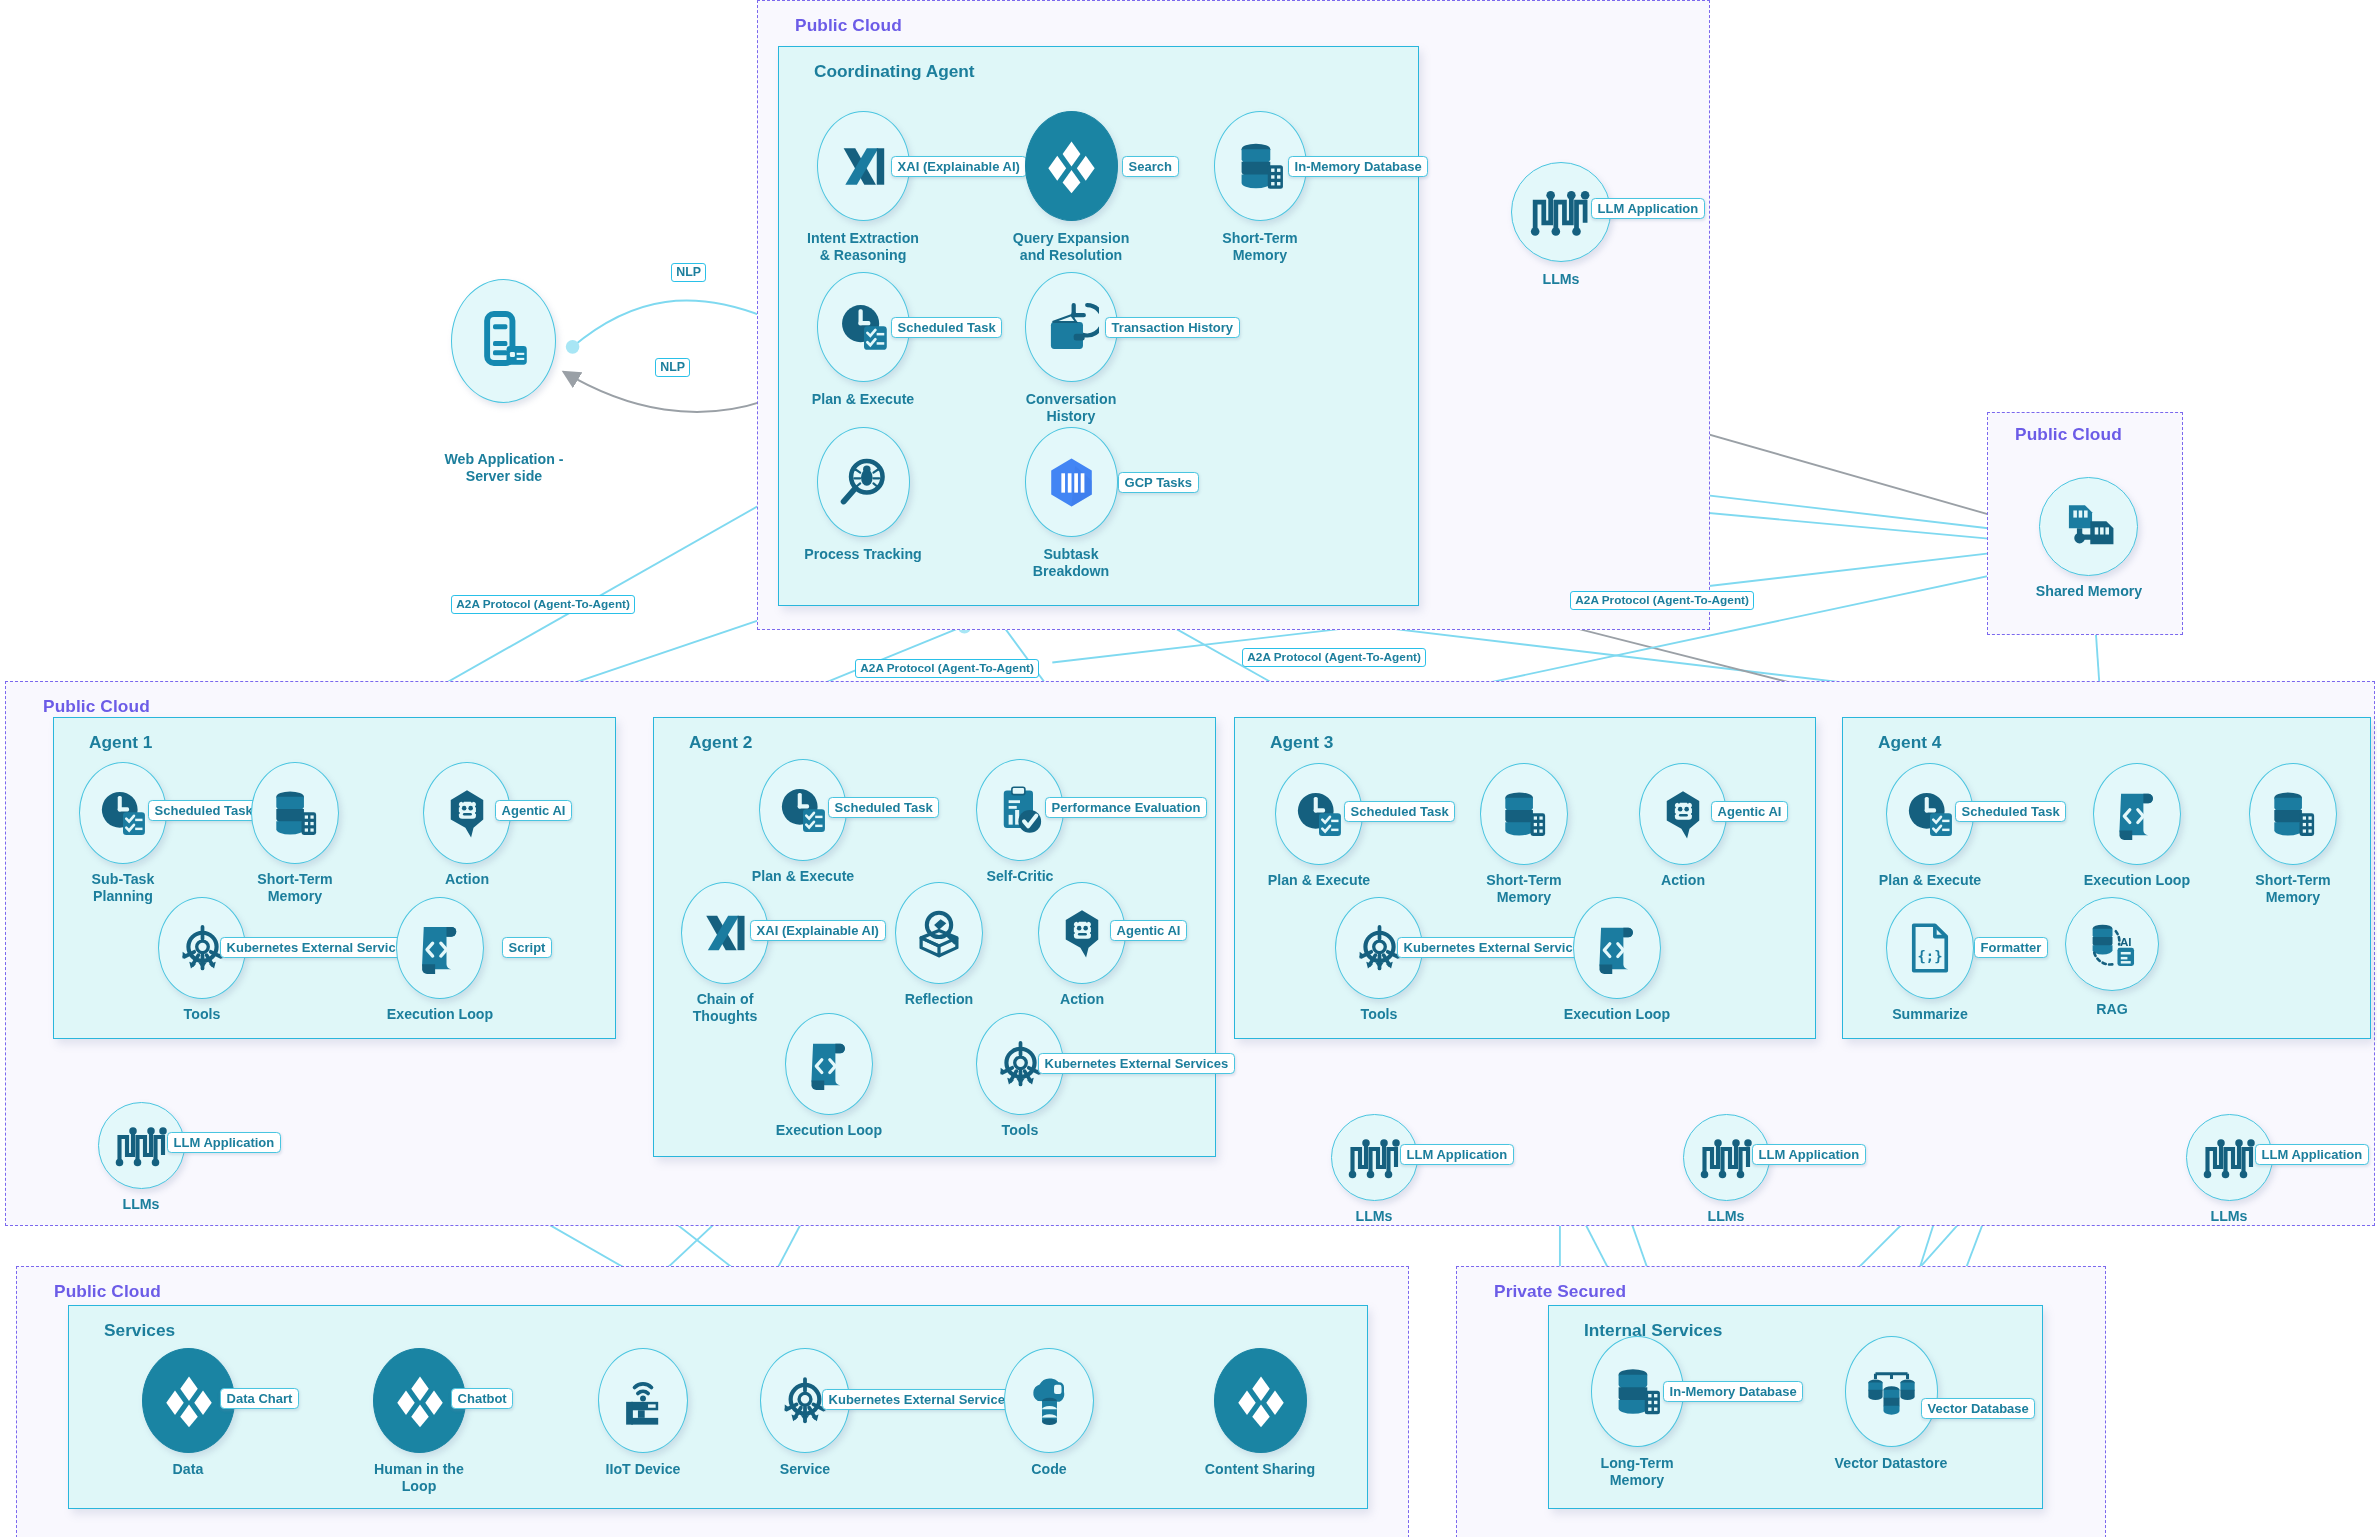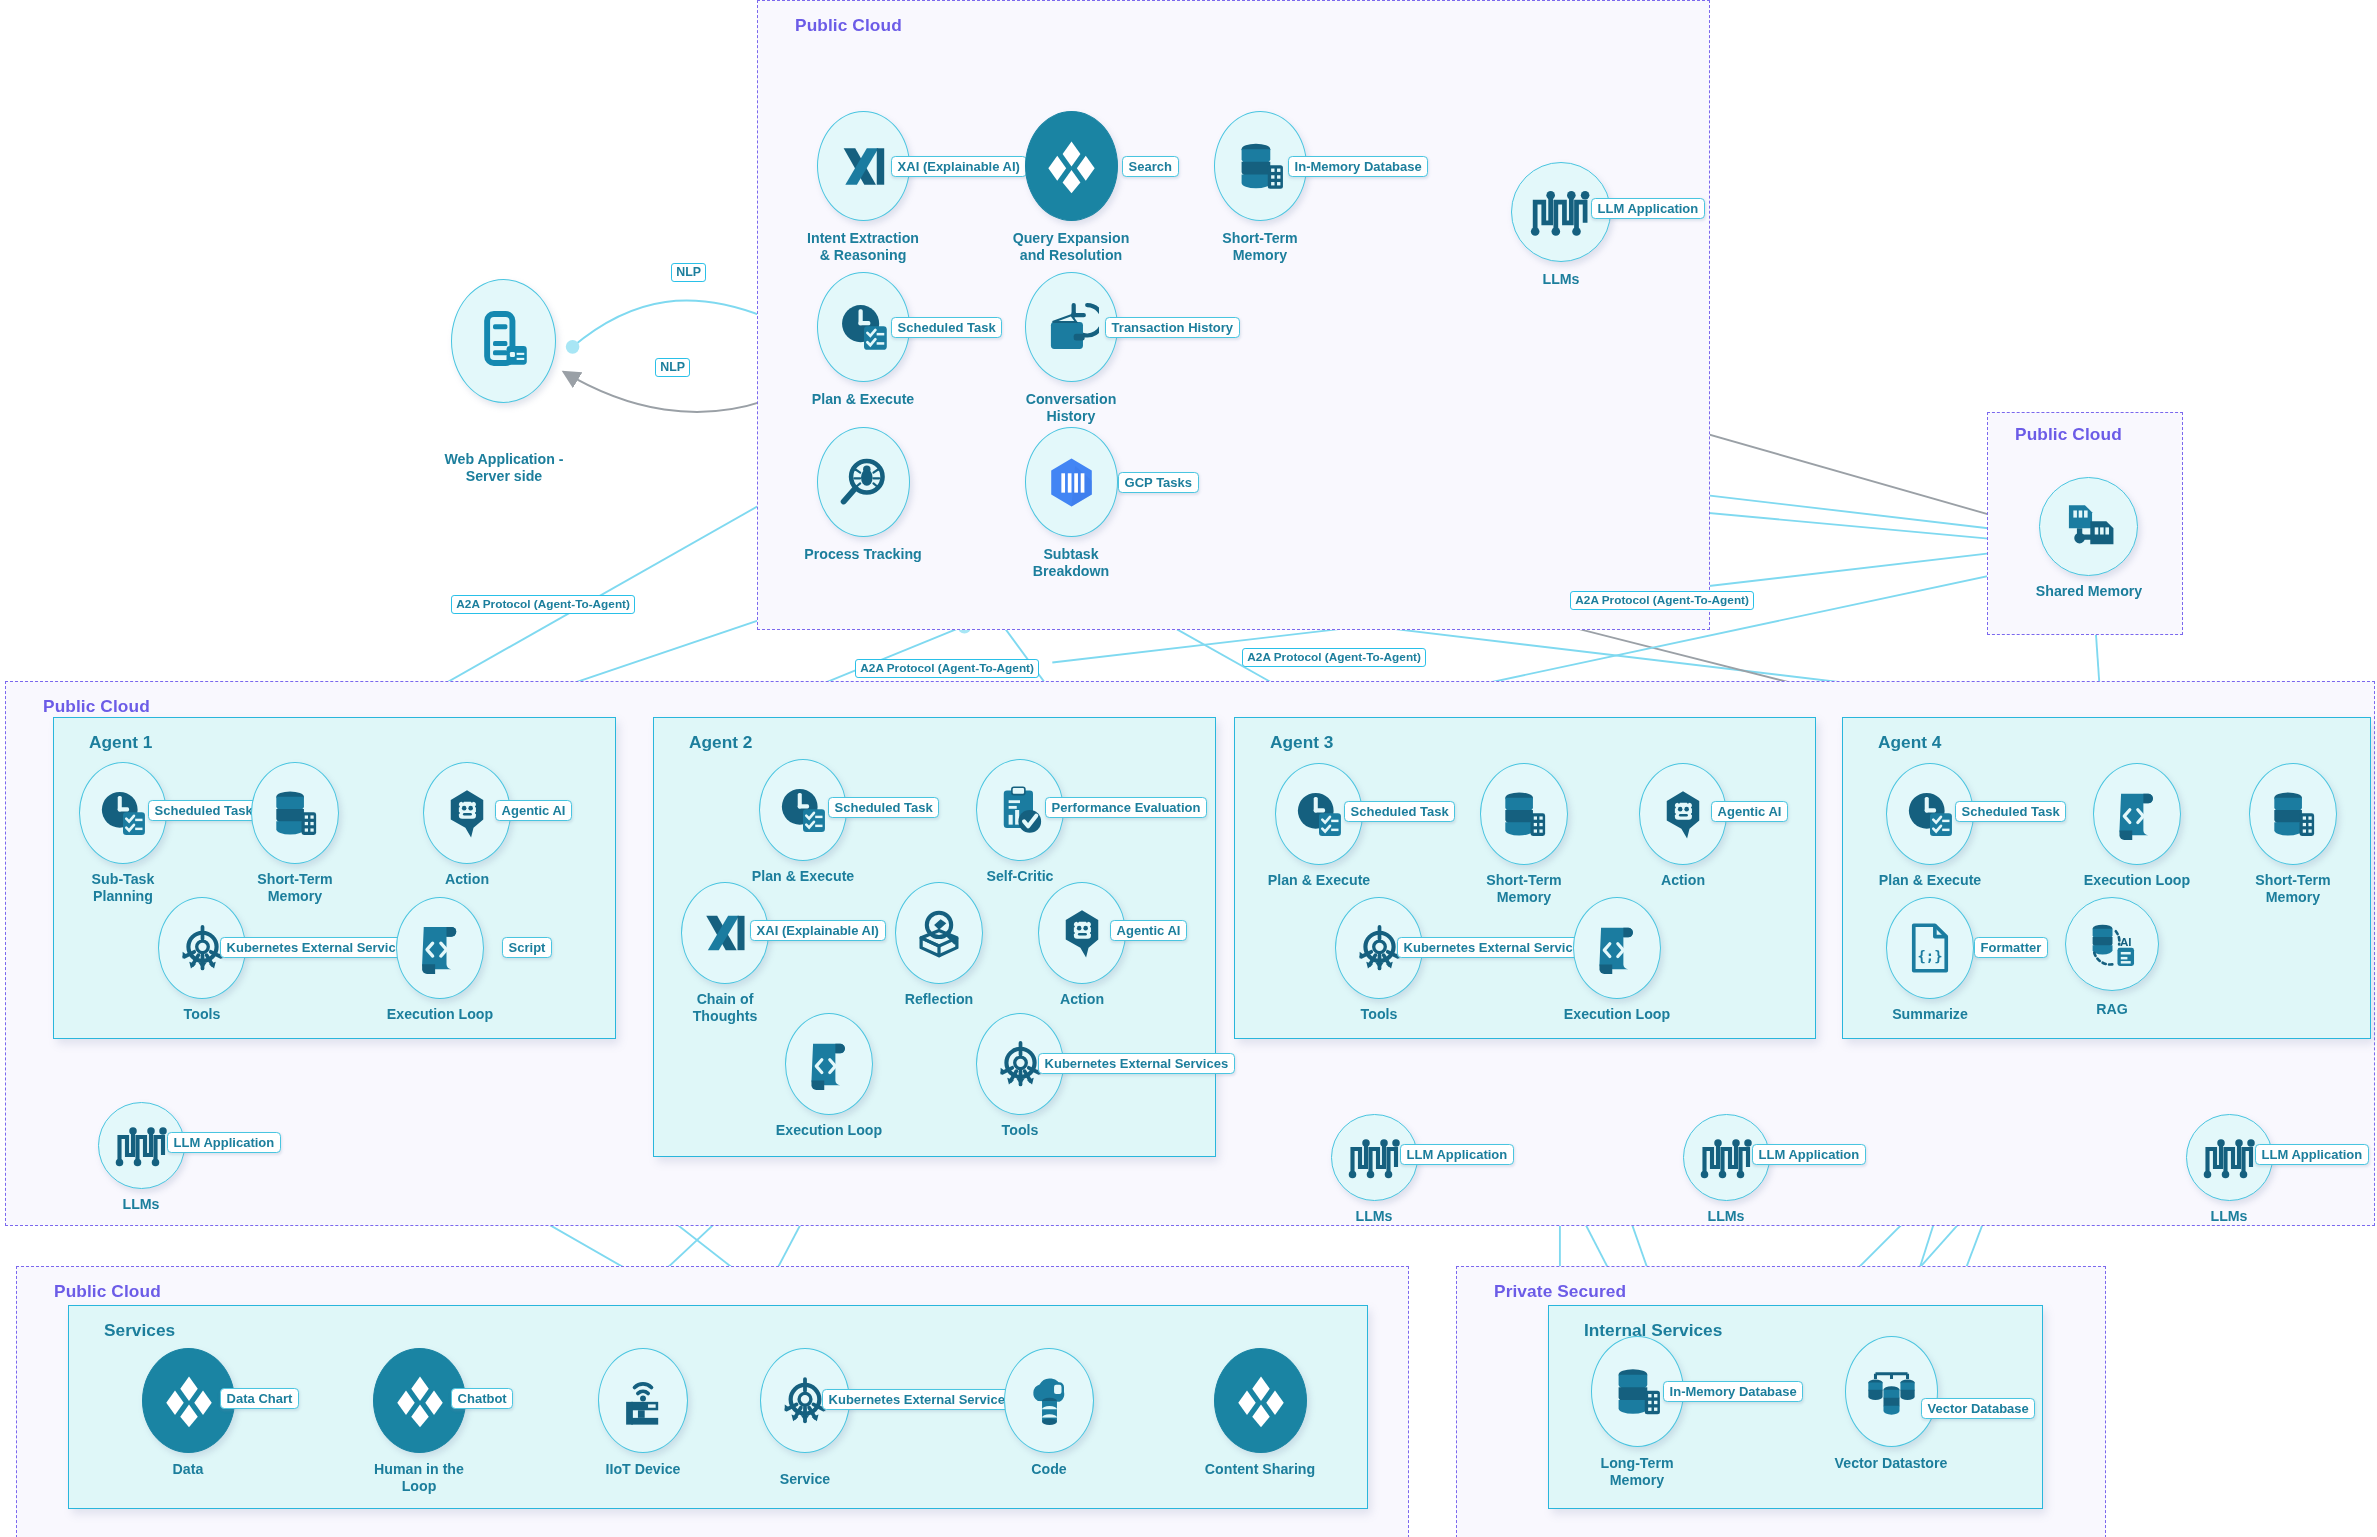--- a/index.html
+++ b/index.html
@@ -152,20 +152,23 @@
   </div>
 
   <div class="zone" style="left:16px; top:1266px; width:1393px; height:272px;">
     <div class="zone-title">Public Cloud</div>
   </div>
 
   <div class="zone" style="left:1456px; top:1266px; width:650px; height:272px;">
     <div class="zone-title">Private Secured</div>
   </div>
 
+  <div class="group" style="left:778px; top:46px; width:641px; height:560px;">
+    <div class="group-title">Coordinating Agent</div>
+  </div>
 
   <div class="group" style="left:53px; top:717px; width:563px; height:322px;">
     <div class="group-title">Agent 1</div>
   </div>
 
   <div class="group" style="left:653px; top:717px; width:563px; height:440px;">
     <div class="group-title">Agent 2</div>
   </div>
 
   <div class="group" style="left:1234px; top:717px; width:582px; height:322px;">
@@ -918,21 +921,21 @@
         <g fill="#15607F">
           <path d="M32 56 l-5 -7 h10 z"></path>
             <path d="M8 44 l0 -8 l7 5 z"></path>
             <path d="M56 44 l0 -8 l-7 5 z"></path>
           <path d="M18 56 l-2 -8 l8 3 z"></path>
             <path d="M46 56 l2 -8 l-8 3 z"></path>
         </g>
       </svg>
     </div>
     <div class="tag" style="left:62px; top:41px;">Kubernetes External Services</div>
-    <div class="caption" style="top:123px; left:45px;">Service</div>
+    <div class="caption" style="top:113px; left:45px;">Service</div>
   </div>
 
   <div class="node" style="left:1004px; top:1348px;">
     <div class="bubble" style="width:90px;height:105px;">
       <svg class="icon" width="53" height="54" viewBox="0 0 64 64">
         <path d="M18 32 a11 11 0 0 1 2 -20 a14 14 0 0 1 26 4 a10 10 0 0 1 -2 17 z" fill="#1B7CA0"></path>
         <rect x="36" y="11" width="12" height="14" rx="4" fill="#E3F8FA" stroke="#1B7CA0" stroke-width="3"></rect>
         <ellipse cx="32" cy="32" rx="9" ry="4" fill="#15607F"></ellipse>
         <rect x="23" y="32" width="18" height="10" fill="#1B7CA0"></rect>
         <ellipse cx="32" cy="42" rx="9" ry="4" fill="#E3F8FA"></ellipse>

